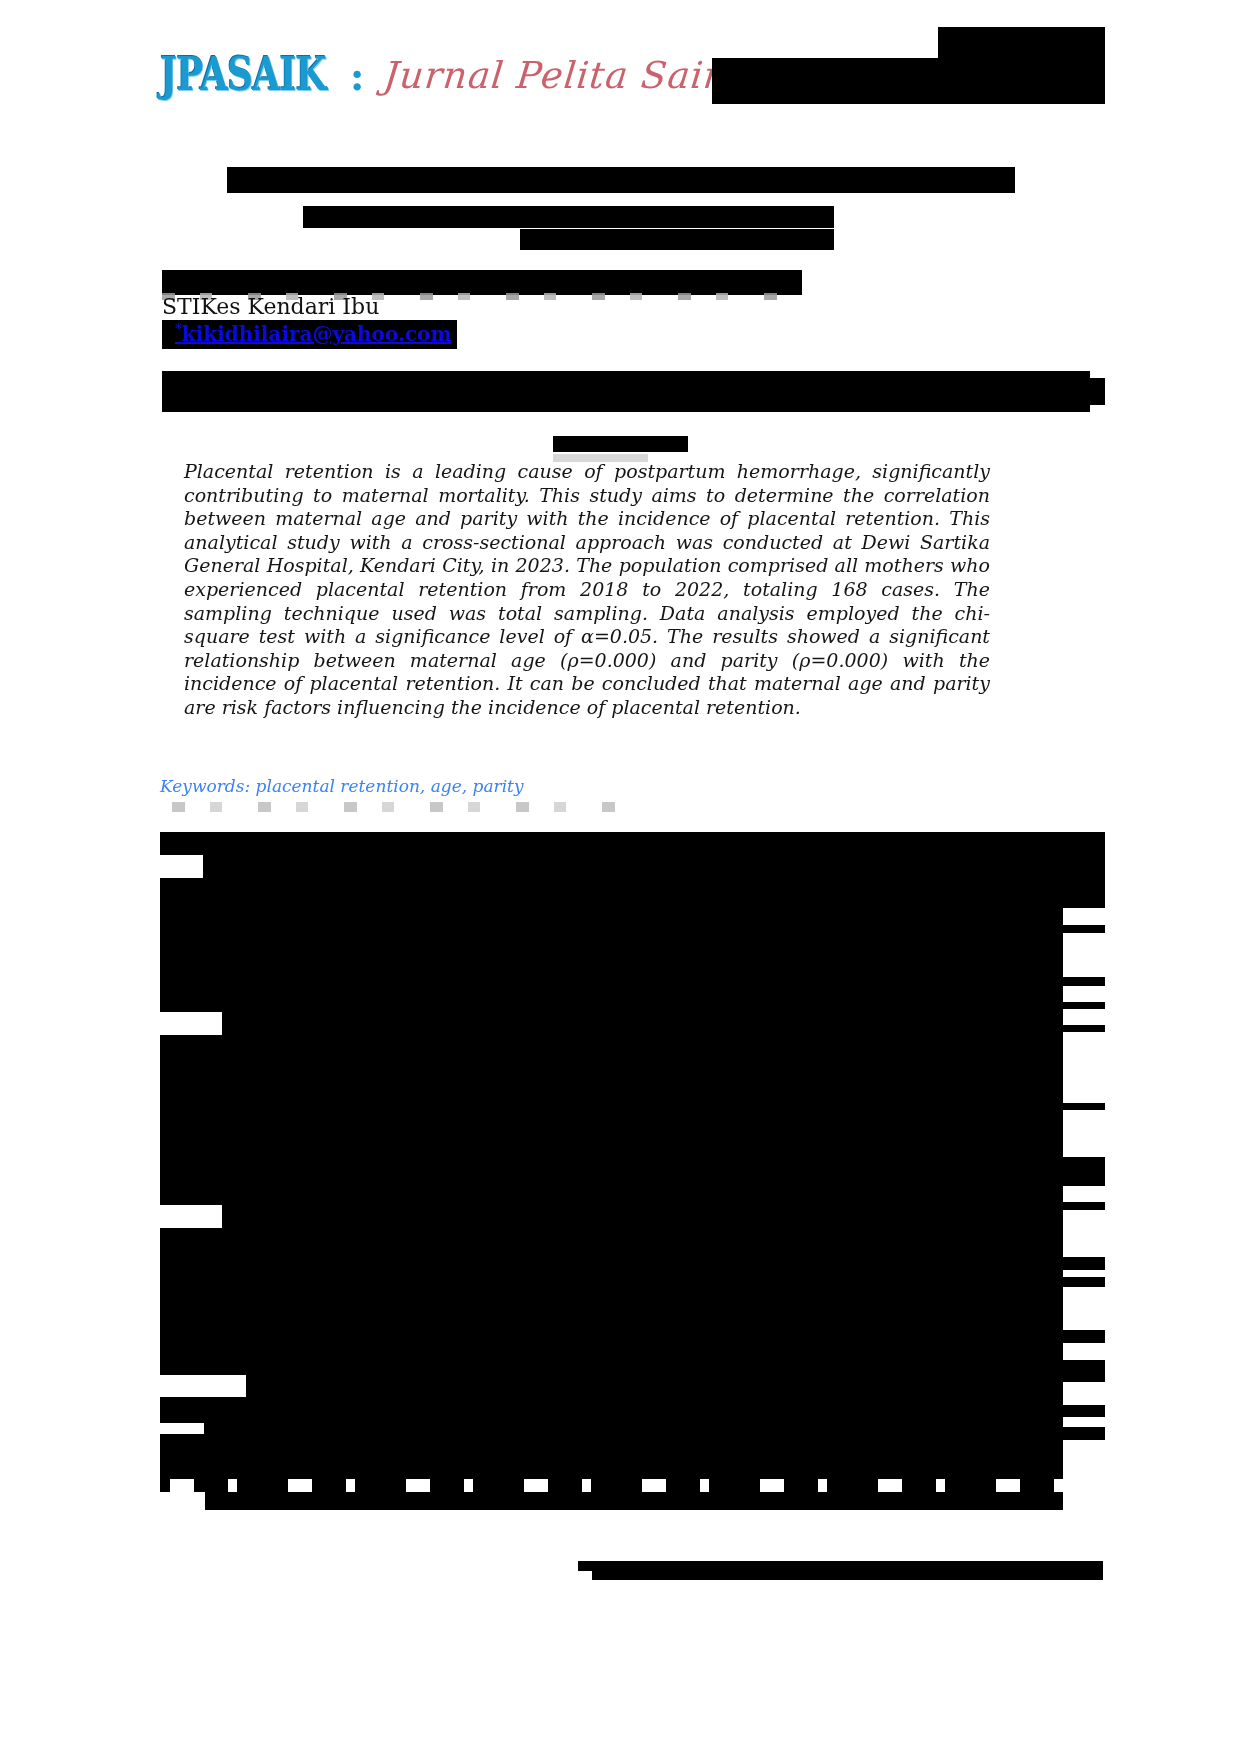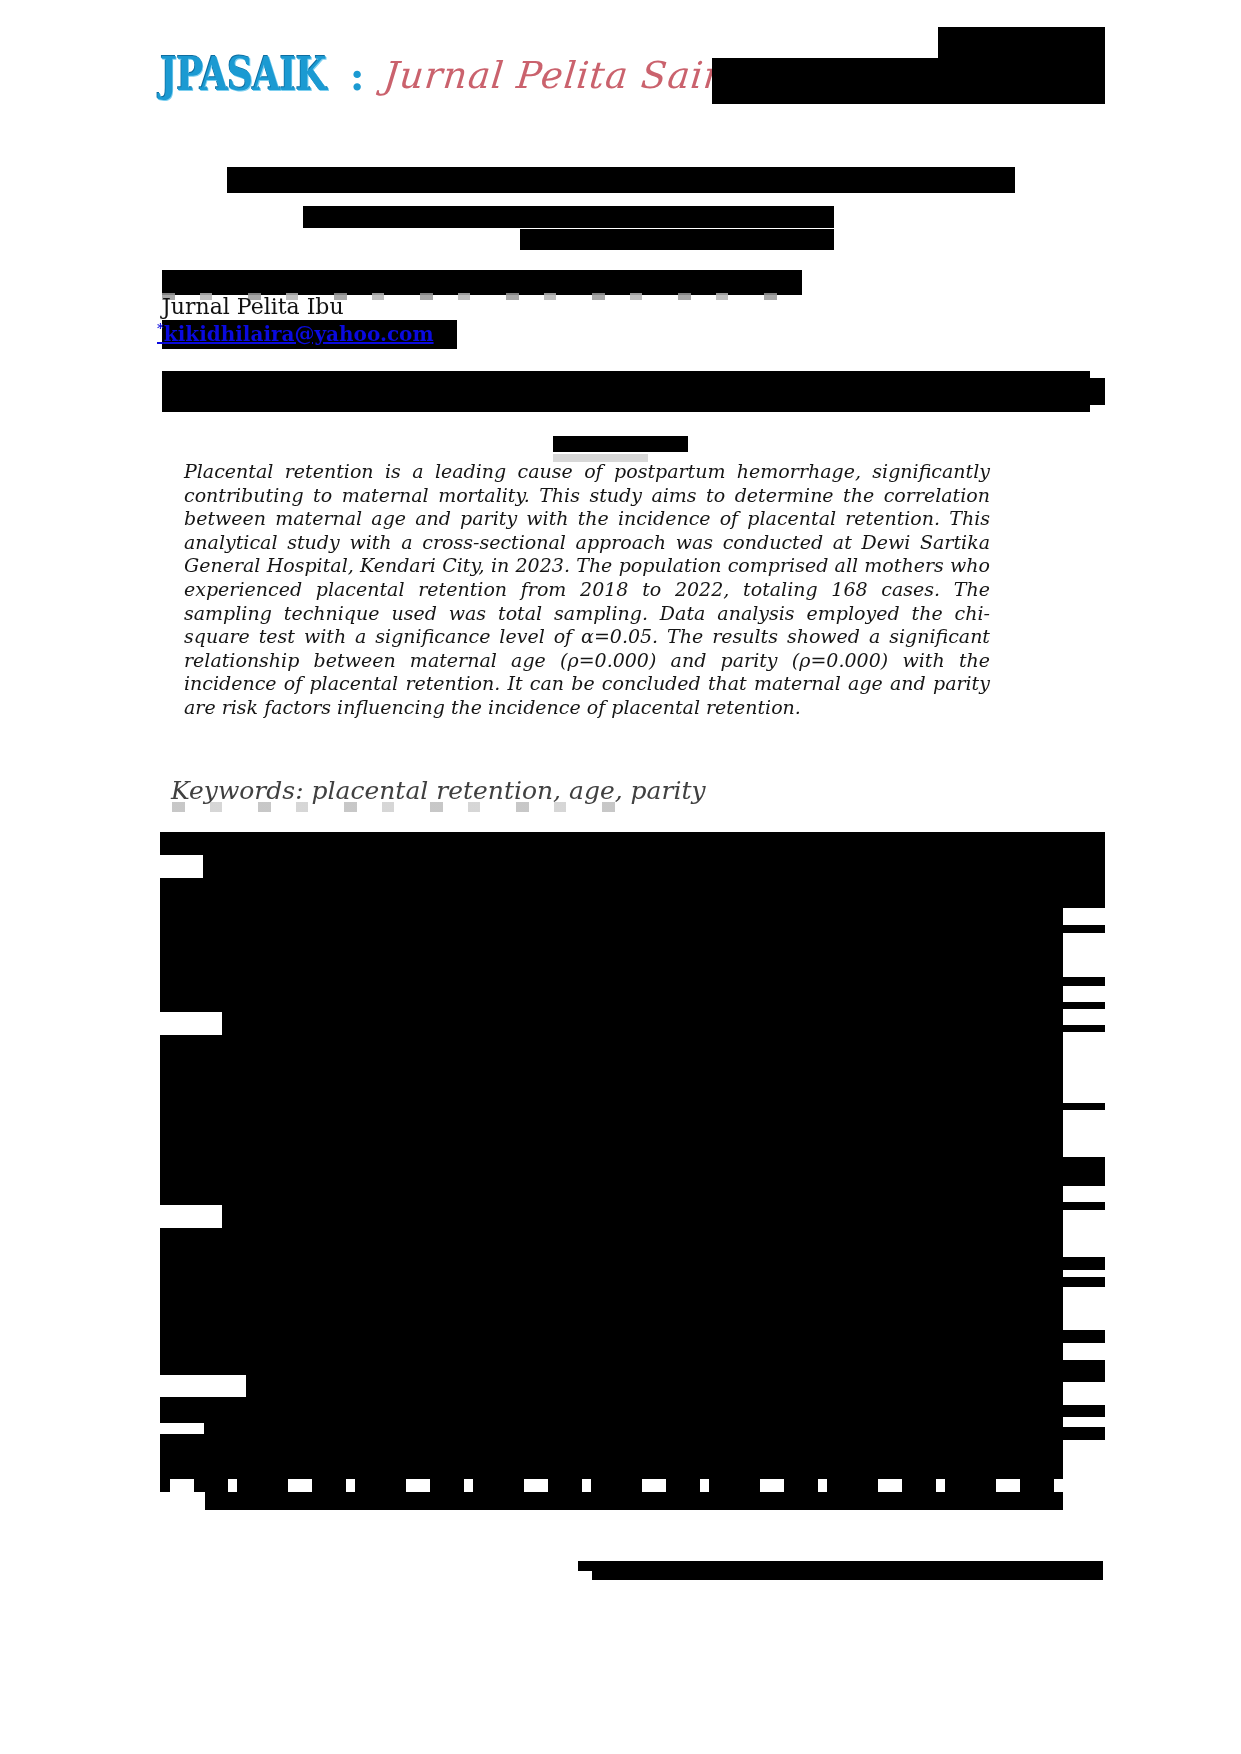--- a/index.html
+++ b/index.html
@@ -23,34 +23,34 @@
   .logo-colon{display:inline-block; font-weight:bold; font-size:40px; line-height:60px;
     color:#1b9ad2; margin-left:-18px; vertical-align:top;}
   .logo-script{
     display:inline-block; font-family:"DejaVu Serif",serif; font-style:italic;
     font-size:37px; line-height:60px; color:#c5525e; margin-left:14px;
     letter-spacing:1px; transform:skewX(-6deg); vertical-align:top; opacity:.9;
   }
 
   
   .affiliation{position:absolute; left:162px; top:294px; font-size:22px; color:#111; line-height:26px;}
-  .email-line{position:absolute; left:157px; top:321px; z-index:3; font-size:20px; font-weight:bold;}
+  .email-line{position:absolute; left:175px; top:321px; z-index:3; font-size:20px; font-weight:bold;}
   .email-line a{color:#0a0adf; text-decoration:underline;}
   .email-line sup{font-size:13px;}
 
   
   .abstract-body{
     position:absolute; left:160px; top:460px; width:806px;
     font-style:italic; font-size:19px; line-height:23.6px; color:#151515;
     text-align:justify;
     margin-left:24px;
   }
   .keywords{
-    position:absolute; left:171px; top:776px; width:806px;
-    font-style:italic; font-size:25px; color:#404040;
+    position:absolute; left:160px; top:776px; width:806px;
+    font-style:italic; font-size:17px; color:#3b82f6;
   }
 
   
   .residue{position:absolute; opacity:.85;}
   .residue-dashes{background:repeating-linear-gradient(90deg,#9a9a9a 0 13px,transparent 13px 38px,#b5b5b5 38px 50px,transparent 50px 86px);}
   .residue-solid{background:#a8a8a8;}
 
   
   .dash-row{
     position:absolute; left:170px; top:1479px; width:893px; height:13px; z-index:2;
@@ -73,21 +73,21 @@
   <div class="abs black" style="left:938px; top:27px; width:167px; height:50px;"></div>
   <div class="abs black" style="left:712px; top:58px; width:393px; height:46px;"></div>
 
   <div class="abs black" style="left:227px; top:167px; width:788px; height:26px;"></div>
   <div class="abs black" style="left:303px; top:206px; width:531px; height:22px;"></div>
   <div class="abs black" style="left:520px; top:229px; width:314px; height:21px;"></div>
 
   <div class="abs black" style="left:162px; top:270px; width:640px; height:25px;"></div>
   <div class="residue residue-dashes abs" style="left:162px; top:293px; width:620px; height:7px;"></div>
 
-  <div class="affiliation">Jurnal Pelita Ibu</div>
+  <div class="affiliation">STIKes Kendari Ibu</div>
 
   <div class="abs black" style="left:162px; top:320px; width:295px; height:29px; z-index:1;"></div>
   <div class="email-line">
     <a href="#"><sup>*</sup><span>kikidhilaira@yahoo.com</span></a>
   </div>
 
   <div class="abs black" style="left:162px; top:371px; width:928px; height:41px;"></div>
   <div class="abs black" style="left:1090px; top:378px; width:15px; height:27px;"></div>
 
   <div class="abs black" style="left:553px; top:436px; width:135px; height:16px;"></div>

